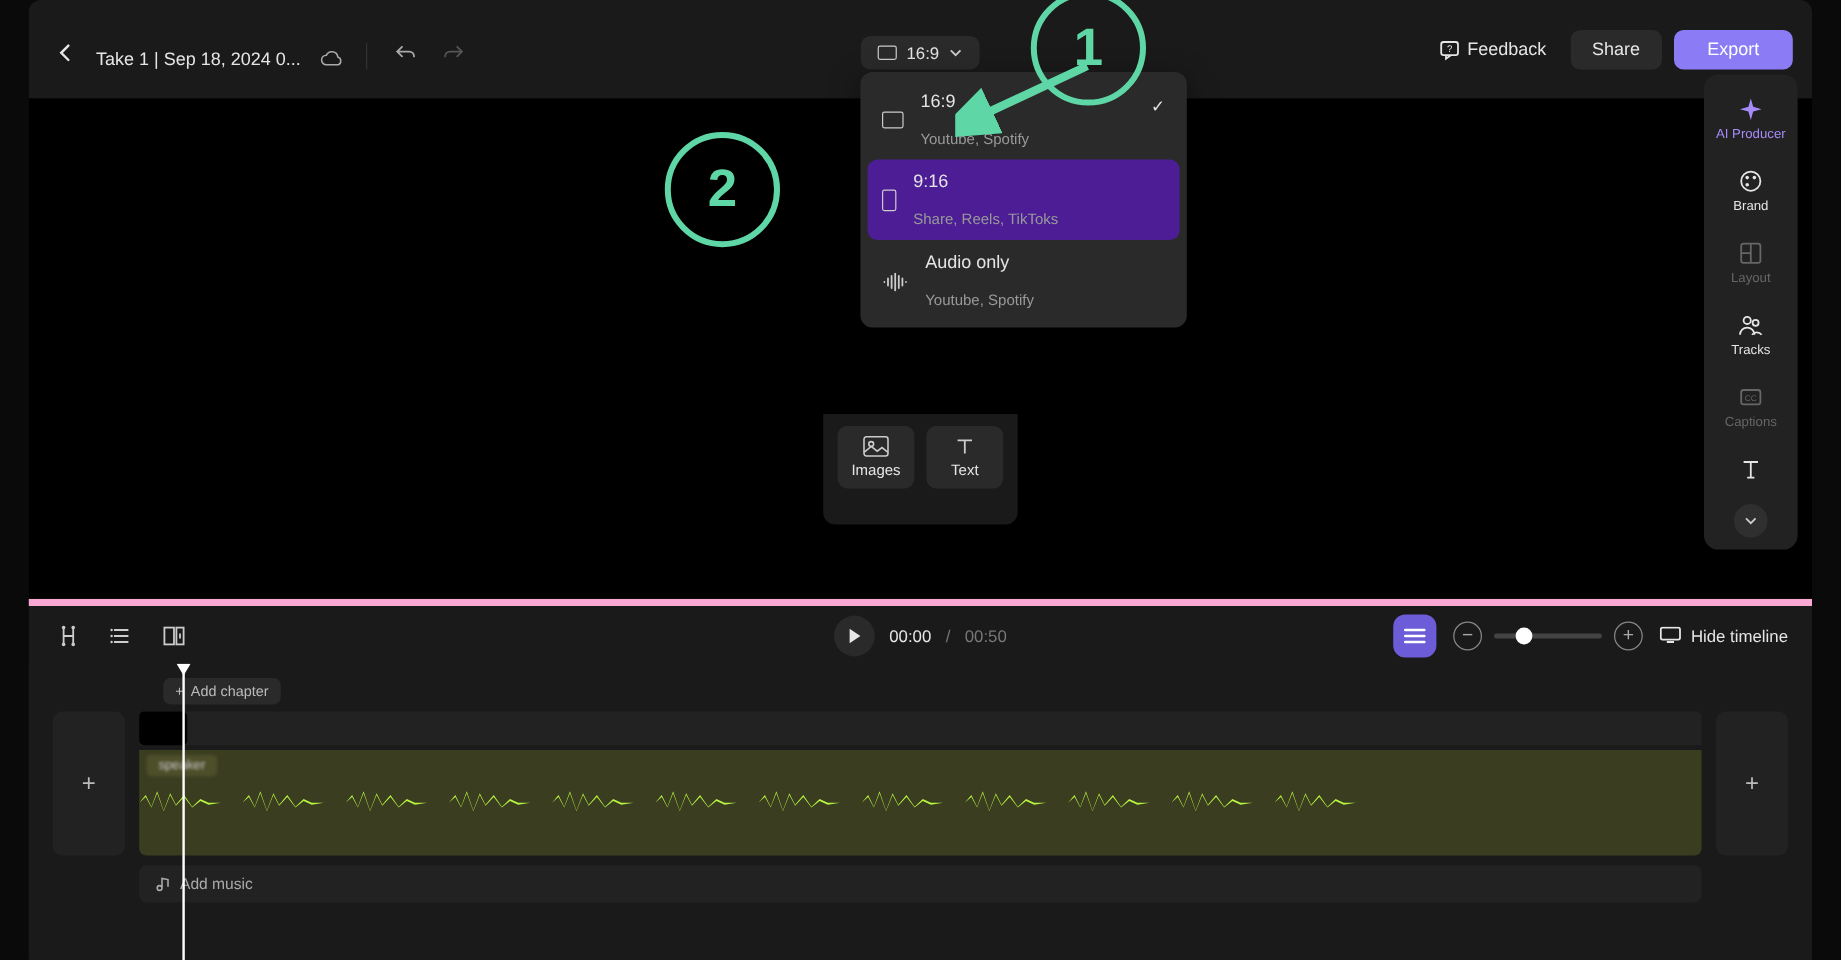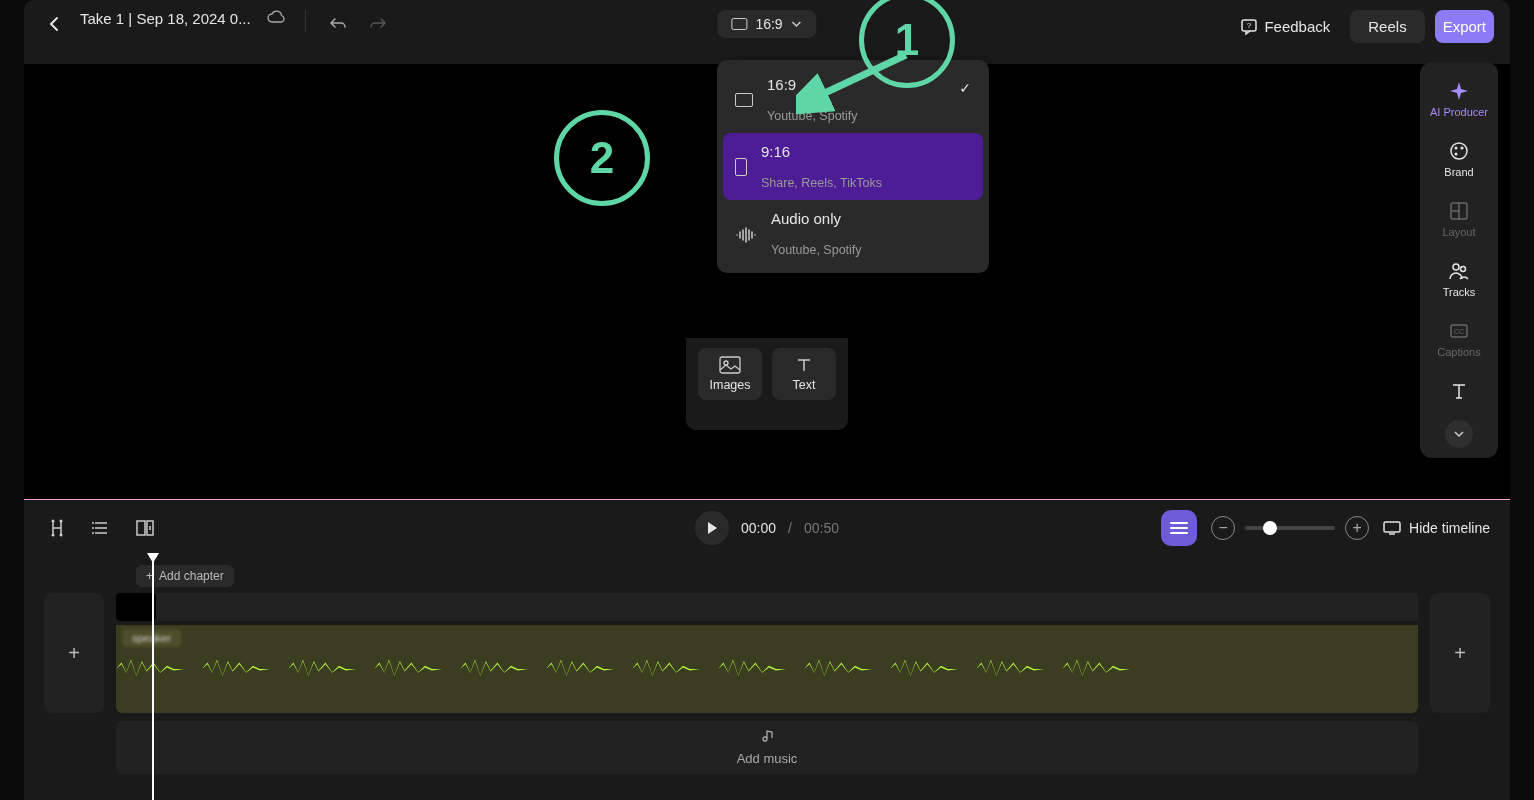--- a/index.html
+++ b/index.html
@@ -1,34 +1,34 @@
 <!DOCTYPE html>
 <html><head>
 <meta charset="utf-8">
 <style>
 * { margin: 0; padding: 0; box-sizing: border-box; font-family: -apple-system, BlinkMacSystemFont, 'Segoe UI', sans-serif; }
 body { background: #0a0a0a; color: #e5e5e5; width: 1534px; height: 800px; overflow: hidden; position: relative; }
 .app { width: 100%; height: 100%; display: flex; flex-direction: column; background: #1a1a1a; margin-left: 24px; width: calc(100% - 48px); border-radius: 10px; overflow: visible; position: relative; }
 
 
-.header { display: flex; align-items: flex-start; padding: 10px 16px; height: 50px; gap: 12px; position: relative; }
+.header { display: flex; align-items: flex-end; padding: 10px 16px; height: 50px; gap: 12px; position: relative; margin-top: 18px; }
 .back-btn { width: 28px; height: 28px; display: flex; align-items: center; justify-content: center; cursor: pointer; }
 .title { color: #e5e5e5; font-size: 15px; white-space: nowrap; overflow: hidden; text-overflow: ellipsis; max-width: 180px; }
 .cloud-icon { color: #b0b0b0; margin-left: 4px; }
 .divider-v { width: 1px; height: 22px; background: #333; margin: 0 6px; }
 .undo, .redo { width: 28px; height: 28px; display: flex; align-items: center; justify-content: center; color: #888; }
 .redo { color: #555; }
 
 .aspect-btn { position: absolute; left: 50%; transform: translateX(-50%); background: #2a2a2a; padding: 6px 14px; border-radius: 8px; display: flex; align-items: center; gap: 8px; font-size: 14px; cursor: pointer; }
 .aspect-btn .rect-icon { width: 16px; height: 12px; border: 1.5px solid #ccc; border-radius: 2px; }
 
 .header-right { margin-left: auto; display: flex; align-items: center; gap: 10px; }
 .feedback { display: flex; align-items: center; gap: 6px; font-size: 15px; color: #e5e5e5; cursor: pointer; padding: 6px 10px; }
 .share-btn { background: #2a2a2a; color: #e5e5e5; padding: 8px 18px; border-radius: 8px; font-size: 15px; cursor: pointer; }
-.export-btn { background: #8b7cf5; color: #fff; padding: 8px 8px; border-radius: 8px; font-size: 15px; font-weight: 500; cursor: pointer; }
+.export-btn { background: #8b7cf5; color: #fff; padding: 8px 28px; border-radius: 8px; font-size: 15px; font-weight: 500; cursor: pointer; }
 
 
 .dropdown { position: absolute; top: 60px; left: 50%; transform: translateX(-50px); width: 272px; background: #2a2a2a; border-radius: 10px; padding: 6px; z-index: 100; box-shadow: 0 8px 24px rgba(0,0,0,0.5); }
 .dropdown-item { display: flex; align-items: center; gap: 14px; padding: 10px 12px; border-radius: 8px; cursor: pointer; position: relative; }
 .dropdown-item.selected::after { content: "✓"; position: absolute; right: 12px; top: 14px; color: #e5e5e5; font-size: 14px; }
 .dropdown-item.hover { background: #4c1d95; }
 .dropdown-icon { width: 18px; height: 14px; border: 1.5px solid #ccc; border-radius: 2px; flex-shrink: 0; }
 .dropdown-icon.portrait { width: 12px; height: 18px; }
 .dropdown-icon.square { width: 18px; height: 18px; }
 .dropdown-icon.audio { border: none; width: 22px; }
@@ -42,50 +42,50 @@
 
 
 .right-rail { position: absolute; right: 12px; top: 62px; width: 78px; background: #222; border-radius: 12px; padding: 10px 0; display: flex; flex-direction: column; align-items: center; gap: 6px; }
 .rail-item { display: flex; flex-direction: column; align-items: center; gap: 4px; padding: 8px 4px; width: 100%; cursor: pointer; color: #e5e5e5; }
 .rail-item.active { color: #a78bfa; }
 .rail-item.disabled { color: #666; }
 .rail-label { font-size: 11px; }
 .rail-expand { width: 28px; height: 28px; background: #2f2f2f; border-radius: 14px; display: flex; align-items: center; justify-content: center; margin-top: 4px; cursor: pointer; }
 
 
-.timeline-toolbar { height: 56px; display: flex; align-items: center; padding: 0 20px; gap: 16px; border-top: 1px solid #f9a8d4; }
+.timeline-toolbar { height: 56px; display: flex; align-items: center; padding: 0 20px; gap: 16px; border-top: 6px solid #f9a8d4; }
 .tl-left { display: flex; gap: 18px; align-items: center; }
 .tl-icon { width: 26px; height: 26px; display: flex; align-items: center; justify-content: center; color: #ccc; cursor: pointer; }
 .tl-center { position: absolute; left: 50%; transform: translateX(-50%); display: flex; align-items: center; gap: 12px; }
 .play-btn { width: 34px; height: 34px; background: #2a2a2a; border-radius: 50%; display: flex; align-items: center; justify-content: center; cursor: pointer; }
 .time { font-size: 14px; color: #e5e5e5; }
 .time-total { color: #777; }
 .tl-right { margin-left: auto; display: flex; align-items: center; gap: 14px; }
 .chip { width: 36px; height: 36px; background: #6d5cd8; border-radius: 10px; display: flex; align-items: center; justify-content: center; cursor: pointer; }
 .zoom { display: flex; align-items: center; gap: 10px; }
 .zoom-btn { width: 24px; height: 24px; border: 1.5px solid #888; border-radius: 50%; display: flex; align-items: center; justify-content: center; color: #aaa; cursor: pointer; }
 .zoom-track { width: 90px; height: 4px; background: #444; border-radius: 2px; position: relative; }
 .zoom-thumb { width: 14px; height: 14px; background: #fff; border-radius: 50%; position: absolute; left: 18px; top: -5px; }
-.hide-timeline { display: flex; align-items: center; gap: 8px; font-size: 14px; color: #e5e5e5; cursor: pointer; }
+.hide-timeline { display: flex; align-items: flex-start; gap: 8px; font-size: 14px; color: #e5e5e5; cursor: pointer; }
 
 
 .timeline { height: 245px; background: #1a1a1a; padding: 0px 20px 10px; position: relative; }
 .playhead { position: absolute; top: 0; left: 128px; width: 2px; height: 100%; background: #fff; z-index: 10; }
 .playhead::before { content: ""; position: absolute; top: -2px; left: -5px; width: 12px; height: 10px; background: #fff; clip-path: polygon(0 0, 100% 0, 50% 100%); }
 .chapter-pill { position: absolute; top: 10px; left: 112px; background: #2a2a2a; padding: 4px 10px; border-radius: 6px; font-size: 12px; color: #bbb; display: flex; align-items: center; gap: 6px; cursor: pointer; }
 .tracks-wrap { display: flex; gap: 12px; margin-top: 38px; }
 .add-track-btn { width: 60px; height: 120px; background: #222; border-radius: 8px; display: flex; align-items: center; justify-content: center; cursor: pointer; color: #bbb; font-size: 20px; }
 .tracks { flex: 1; }
 .video-track { height: 28px; background: #222; border-radius: 4px 4px 0 0; position: relative; margin-bottom: 4px; }
 .video-clip { position: absolute; left: 0; top: 0; width: 40px; height: 100%; background: #000; border-radius: 4px; }
 .audio-track { height: 88px; background: #3a3d1f; border-radius: 0 0 6px 6px; position: relative; overflow: hidden; display: flex; align-items: center; padding: 4px 0; }
 .audio-label { position: absolute; top: 4px; left: 6px; background: rgba(90,90,50,0.6); padding: 3px 10px; border-radius: 4px; font-size: 11px; color: #ccc; filter: blur(1.5px); }
 .waveform { display: flex; align-items: center; gap: 18px; padding-left: 0; height: 50px; width: 100%; }
 .wave-blob { width: 68px; height: 32px; background: #b6f542; clip-path: polygon(0 50%, 8% 30%, 15% 60%, 22% 20%, 30% 70%, 38% 25%, 45% 55%, 55% 30%, 65% 60%, 75% 40%, 85% 50%, 100% 50%, 85% 55%, 75% 45%, 65% 62%, 55% 35%, 45% 58%, 38% 30%, 30% 72%, 22% 25%, 15% 62%, 8% 35%); }
-.add-music { margin-top: 8px; background: #222; padding: 8px 12px; border-radius: 6px; font-size: 13px; color: #aaa; display: flex; align-items: center; gap: 8px; cursor: pointer; margin-left: 0px; flex-direction: column; }
+.add-music { margin-top: 8px; background: #222; padding: 8px 12px; border-radius: 6px; font-size: 13px; color: #aaa; display: flex; align-items: center; gap: 8px; cursor: pointer; margin-left: 0px; }
 .end-add { width: 60px; height: 120px; background: #222; border-radius: 8px; display: flex; align-items: center; justify-content: center; cursor: pointer; color: #bbb; font-size: 20px; }
 
 
 .anno-circle { position: absolute; border: 5px solid #5fd6a5; border-radius: 50%; display: flex; align-items: center; justify-content: center; color: #5fd6a5; font-size: 44px; font-weight: 600; z-index: 200; pointer-events: none; }
 .anno1 { width: 96px; height: 96px; top: -8px; left: 835px; }
 .anno2 { width: 96px; height: 96px; top: 110px; left: 530px; }
 .arrow { position: absolute; z-index: 199; pointer-events: none; }
 
 svg { display: block; }
 </style>
@@ -128,21 +128,21 @@
 
     <div class="header-right">
       <div class="feedback">
         <svg width="18" height="18" viewBox="0 0 18 18">
             <rect x="2" y="2" width="14" height="11" rx="2" stroke="#e5e5e5" stroke-width="1.5" fill="none"></rect>
             <path d="M6 13 L6 16 L10 13" stroke="#e5e5e5" stroke-width="1.5" fill="none"></path>
             <text x="9" y="10" font-size="8" fill="#e5e5e5" text-anchor="middle">?</text>
           </svg>
         <span>Feedback</span>
       </div>
-      <div class="share-btn">Reels</div>
+      <div class="share-btn">Share</div>
       <div class="export-btn">Export</div>
     </div>
   </div>
 
   <div class="dropdown">
     <div class="dropdown-item selected">
       <div class="dropdown-icon"></div>
       <div class="dropdown-text">
         <div class="label">16:9</div>
         <div class="sub">Youtube, Spotify</div>

